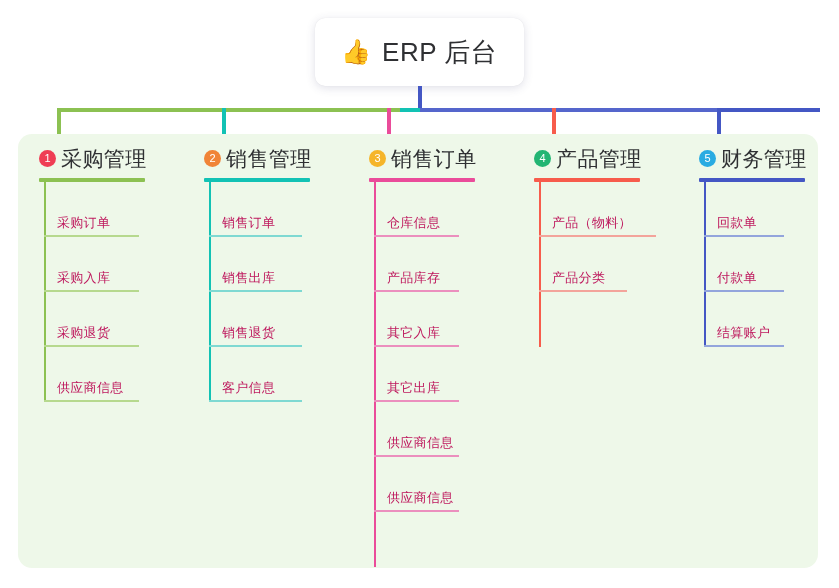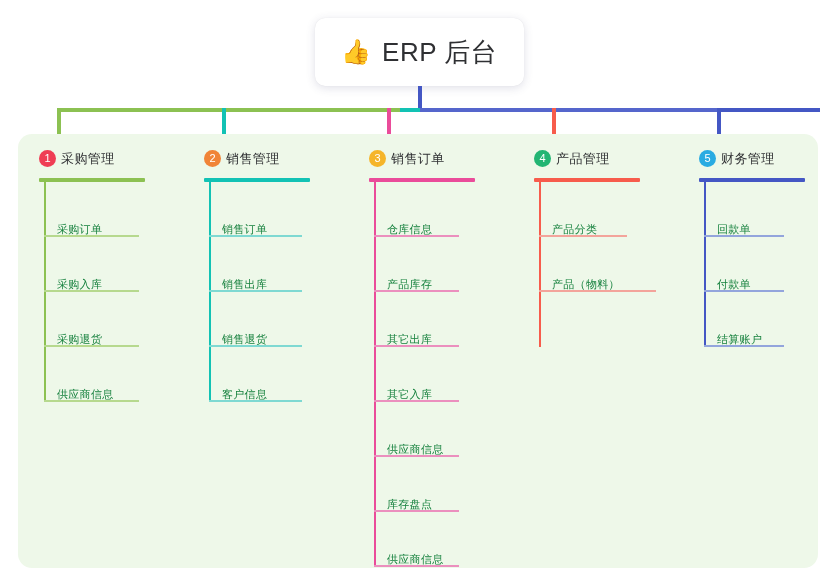--- a/index.html
+++ b/index.html
@@ -115,21 +115,21 @@
     width: 17px;
     height: 17px;
     border-radius: 50%;
     color: #ffffff;
     font-size: 11px;
     line-height: 17px;
     text-align: center;
     font-weight: 400;
   }
   .col-title {
-    font-size: 13px;
+    font-size: 21px;
     color: #2f3033;
     letter-spacing: 0.4px;
   }
   .col-rule {
     height: 4px;
     margin-top: 6px;
     border-radius: 1px;
   }
 
   
@@ -145,24 +145,25 @@
   }
   .leaf {
     position: relative;
     height: 55px;
     box-sizing: border-box;
     display: flex;
     align-items: flex-end;
     padding-left: 18px;
   }
   .leaf-text {
-    font-size: 11px;
-    color: #15803d;
+    font-size: 13px;
+    color: #be185d;
     letter-spacing: 0.3px;
     white-space: nowrap;
+    padding-bottom: 5px;
   }
   .leaf-rule {
     position: absolute;
     left: 0;
     bottom: 0;
     height: 2px;
   }
 </style>
 </head>
 <body>
@@ -253,57 +254,53 @@
           <div class="trunk" style="background: rgb(234, 76, 154); height: 385px; left: 5px;"></div>
           <div class="leaf">
             <span class="leaf-text">仓库信息</span>
             <div class="leaf-rule" style="background: rgb(235, 143, 190); left: 5px; width: 85px;"></div>
           </div>
           <div class="leaf">
             <span class="leaf-text">产品库存</span>
             <div class="leaf-rule" style="background: rgb(235, 143, 190); left: 5px; width: 85px;"></div>
           </div>
           <div class="leaf">
+            <span class="leaf-text">其它入库</span>
+            <div class="leaf-rule" style="background: rgb(235, 143, 190); left: 5px; width: 85px;"></div>
+          </div>
+          <div class="leaf">
             <span class="leaf-text">其它出库</span>
             <div class="leaf-rule" style="background: rgb(235, 143, 190); left: 5px; width: 85px;"></div>
           </div>
           <div class="leaf">
-            <span class="leaf-text">其它入库</span>
-            <div class="leaf-rule" style="background: rgb(235, 143, 190); left: 5px; width: 85px;"></div>
-          </div>
-          <div class="leaf">
             <span class="leaf-text">供应商信息</span>
-            <div class="leaf-rule" style="background: rgb(235, 143, 190); left: 5px; width: 85px;"></div>
-          </div>
-          <div class="leaf">
-            <span class="leaf-text">库存盘点</span>
             <div class="leaf-rule" style="background: rgb(235, 143, 190); left: 5px; width: 85px;"></div>
           </div>
           <div class="leaf">
             <span class="leaf-text">供应商信息</span>
             <div class="leaf-rule" style="background: rgb(235, 143, 190); left: 5px; width: 85px;"></div>
           </div>
         </div>
       </div>
       <div class="col" style="left: 534px; top: 146px;">
         <div class="col-head">
           <span class="badge" style="background: rgb(34, 181, 115);">4</span>
           <span class="col-title">产品管理</span>
         </div>
         <div class="col-rule" style="background: rgb(247, 92, 76); width: 106px;"></div>
         <div class="tree">
           <div class="trunk" style="background: rgb(247, 92, 76); height: 165px; left: 5px;"></div>
           <div class="leaf">
+            <span class="leaf-text">产品（物料）</span>
+            <div class="leaf-rule" style="background: rgb(243, 164, 155); left: 5px; width: 117px;"></div>
+          </div>
+          <div class="leaf">
             <span class="leaf-text">产品分类</span>
             <div class="leaf-rule" style="background: rgb(243, 164, 155); left: 5px; width: 88px;"></div>
           </div>
-          <div class="leaf">
-            <span class="leaf-text">产品（物料）</span>
-            <div class="leaf-rule" style="background: rgb(243, 164, 155); left: 5px; width: 117px;"></div>
-          </div>
         </div>
       </div>
       <div class="col" style="left: 699px; top: 146px;">
         <div class="col-head">
           <span class="badge" style="background: rgb(41, 171, 226);">5</span>
           <span class="col-title">财务管理</span>
         </div>
         <div class="col-rule" style="background: rgb(68, 87, 196); width: 106px;"></div>
         <div class="tree">
           <div class="trunk" style="background: rgb(68, 87, 196); height: 165px; left: 5px;"></div>

